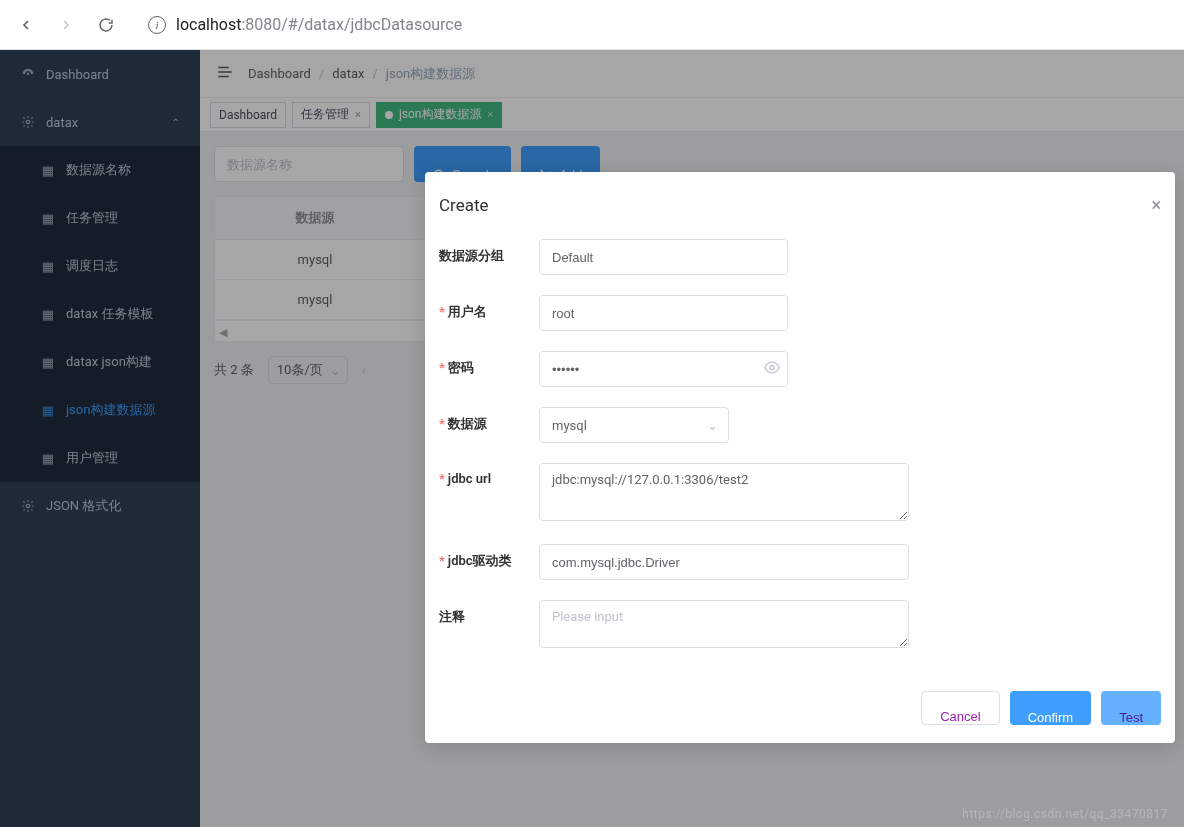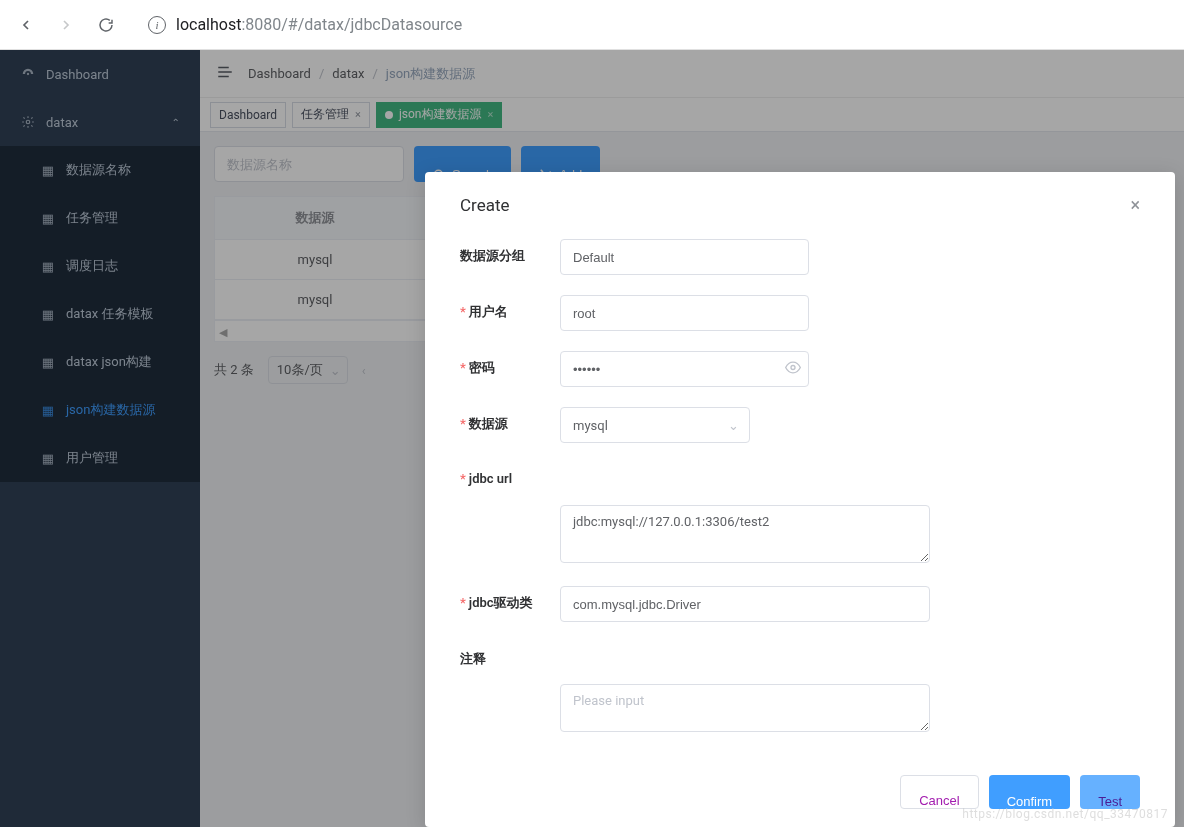--- a/index.html
+++ b/index.html
@@ -56,35 +56,35 @@
     
     .pagination-row { display: flex; align-items: center; gap: 14px; margin-top: 14px; font-size: 13px; color: #606266; }
     .page-size-select { border: 1px solid #dcdfe6; height: 28px; padding: 0 24px 0 8px; border-radius: 4px; display: flex; align-items: center; position: relative; }
     .page-size-select::after { content: '⌄'; position: absolute; right: 6px; color: #c0c4cc; }
     .pager-btn { color: #c0c4cc; }
     
     
     .overlay { position: absolute; inset: 0; background: rgba(0,0,0,0.35); }
     
     
-    .modal { position: absolute; top: 172px; left: 425px; width: 750px; background: #fff; border-radius: 4px; box-shadow: 0 4px 20px rgba(0,0,0,0.15); padding: 22px 35px 18px; display: flex; flex-direction: column; }
+    .modal { position: absolute; top: 172px; left: 425px; width: 750px; background: #fff; border-radius: 4px; box-shadow: 0 4px 20px rgba(0,0,0,0.15); padding: 22px 14px 18px; display: flex; flex-direction: column; }
     .modal-head { display: flex; justify-content: space-between; align-items: center; margin-bottom: 24px; }
     .modal-title { font-size: 17px; color: #303133; }
     .modal-close { color: #909399; font-size: 18px; cursor: pointer; }
     .form-row { display: flex; align-items: flex-start; margin-bottom: 20px; }
     .form-label { width: 100px; text-align: left; font-size: 13px; color: #303133; padding-top: 8px; font-weight: 600; padding-right: 12px; }
     .form-label .req { color: #f56c6c; margin-right: 3px; }
     .form-control { flex: 0 0 auto; }
     .form-input { width: 249px; height: 36px; border: 1px solid #dcdfe6; border-radius: 4px; padding: 0 12px; color: #606266; font-size: 13px; outline: none; }
     .form-input.with-suffix { padding-right: 32px; }
     .input-wrap { position: relative; display: inline-block; }
     .eye-icon { position: absolute; right: 8px; top: 50%; transform: translateY(-50%); color: #c0c4cc; }
     .form-select { width: 190px; height: 36px; border: 1px solid #dcdfe6; border-radius: 4px; padding: 0 12px; color: #606266; font-size: 13px; position: relative; display: flex; align-items: center; }
     .form-select::after { content: '⌄'; position: absolute; right: 10px; color: #c0c4cc; }
-    .form-textarea { width: 370px; min-height: 58px; border: 1px solid #dcdfe6; border-radius: 4px; padding: 8px 12px; color: #606266; font-size: 13px; resize: both; outline: none; font-family: inherit; margin-top: 42px; }
+    .form-textarea { width: 370px; min-height: 58px; border: 1px solid #dcdfe6; border-radius: 4px; padding: 8px 12px; color: #606266; font-size: 13px; resize: both; outline: none; font-family: inherit; }
     .form-textarea::placeholder { color: #c0c4cc; }
     .modal-footer { display: flex; justify-content: flex-end; gap: 10px; margin-top: 20px; }
     .modal-footer .btn { height: 34px; }
     
     .watermark { position: absolute; bottom: 6px; right: 16px; color: rgba(200,200,200,0.6); font-size: 12px; letter-spacing: 0.5px; }
   </style>
 </head>
 <body>
 
 <div class="browser-chrome">
@@ -152,20 +152,29 @@
       <span class="sb-icon">▦</span>
       <span>datax json构建</span>
     </div>
     <div class="sidebar-item sub active">
       <span class="sb-icon">▦</span>
       <span>json构建数据源</span>
     </div>
     <div class="sidebar-item sub">
       <span class="sb-icon">▦</span>
       <span>用户管理</span>
+    </div>
+    <div class="sidebar-item">
+      <span class="sb-icon">
+        <svg viewBox="0 0 24 24" fill="none" stroke="currentColor" stroke-width="2" width="14" height="14">
+            <circle cx="12" cy="12" r="3"></circle>
+            <path d="M12 2v3m0 14v3M4.2 4.2l2.1 2.1m11.4 11.4l2.1 2.1M2 12h3m14 0h3M4.2 19.8l2.1-2.1m11.4-11.4l2.1-2.1"></path>
+          </svg>
+      </span>
+      <span>JSON 格式化</span>
     </div>
   </div>
 
   <div class="main-area">
     <div class="top-bar">
       <span class="hamburger">
         <svg viewBox="0 0 24 24" fill="currentColor">
             <path d="M3 5h14v2H3zm0 6h18v2H3zm0 6h14v2H3z"></path>
           </svg>
       </span>

